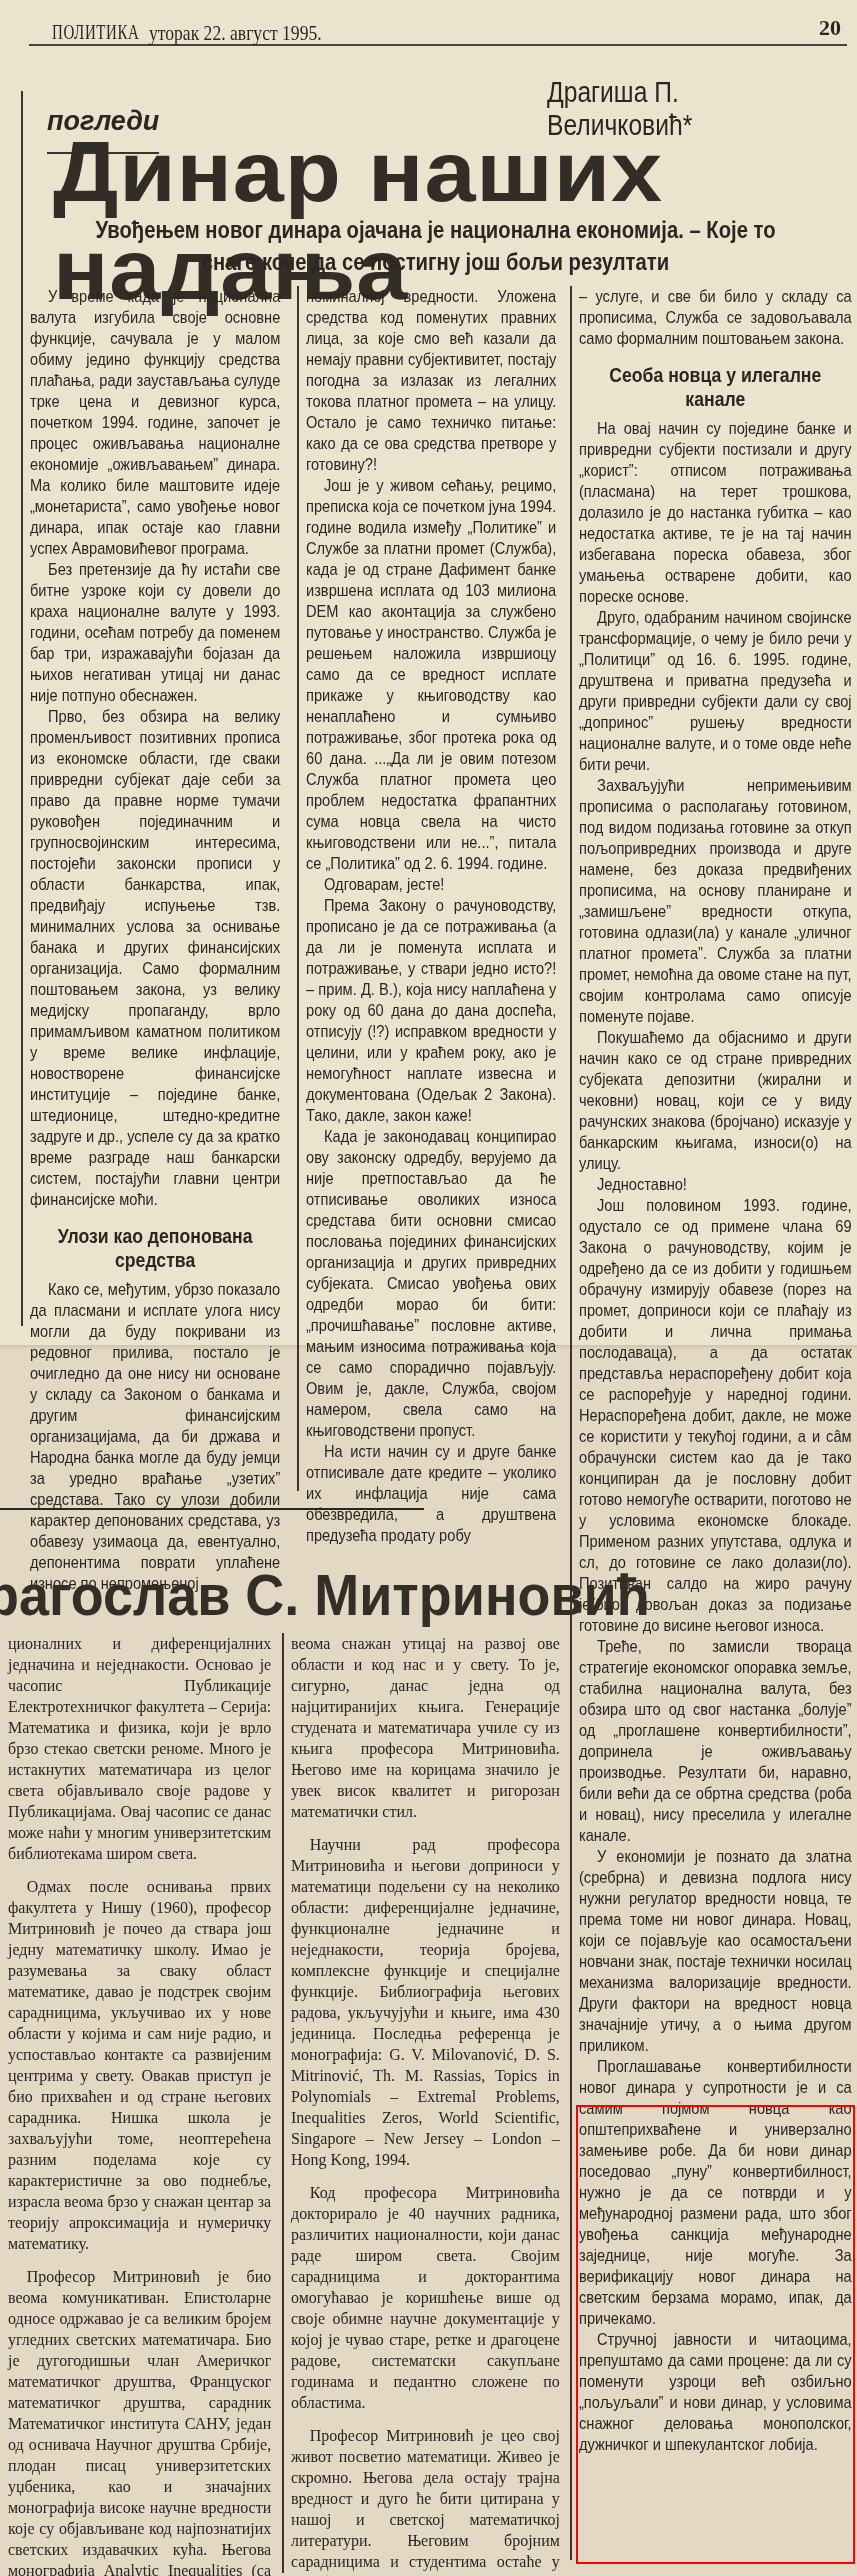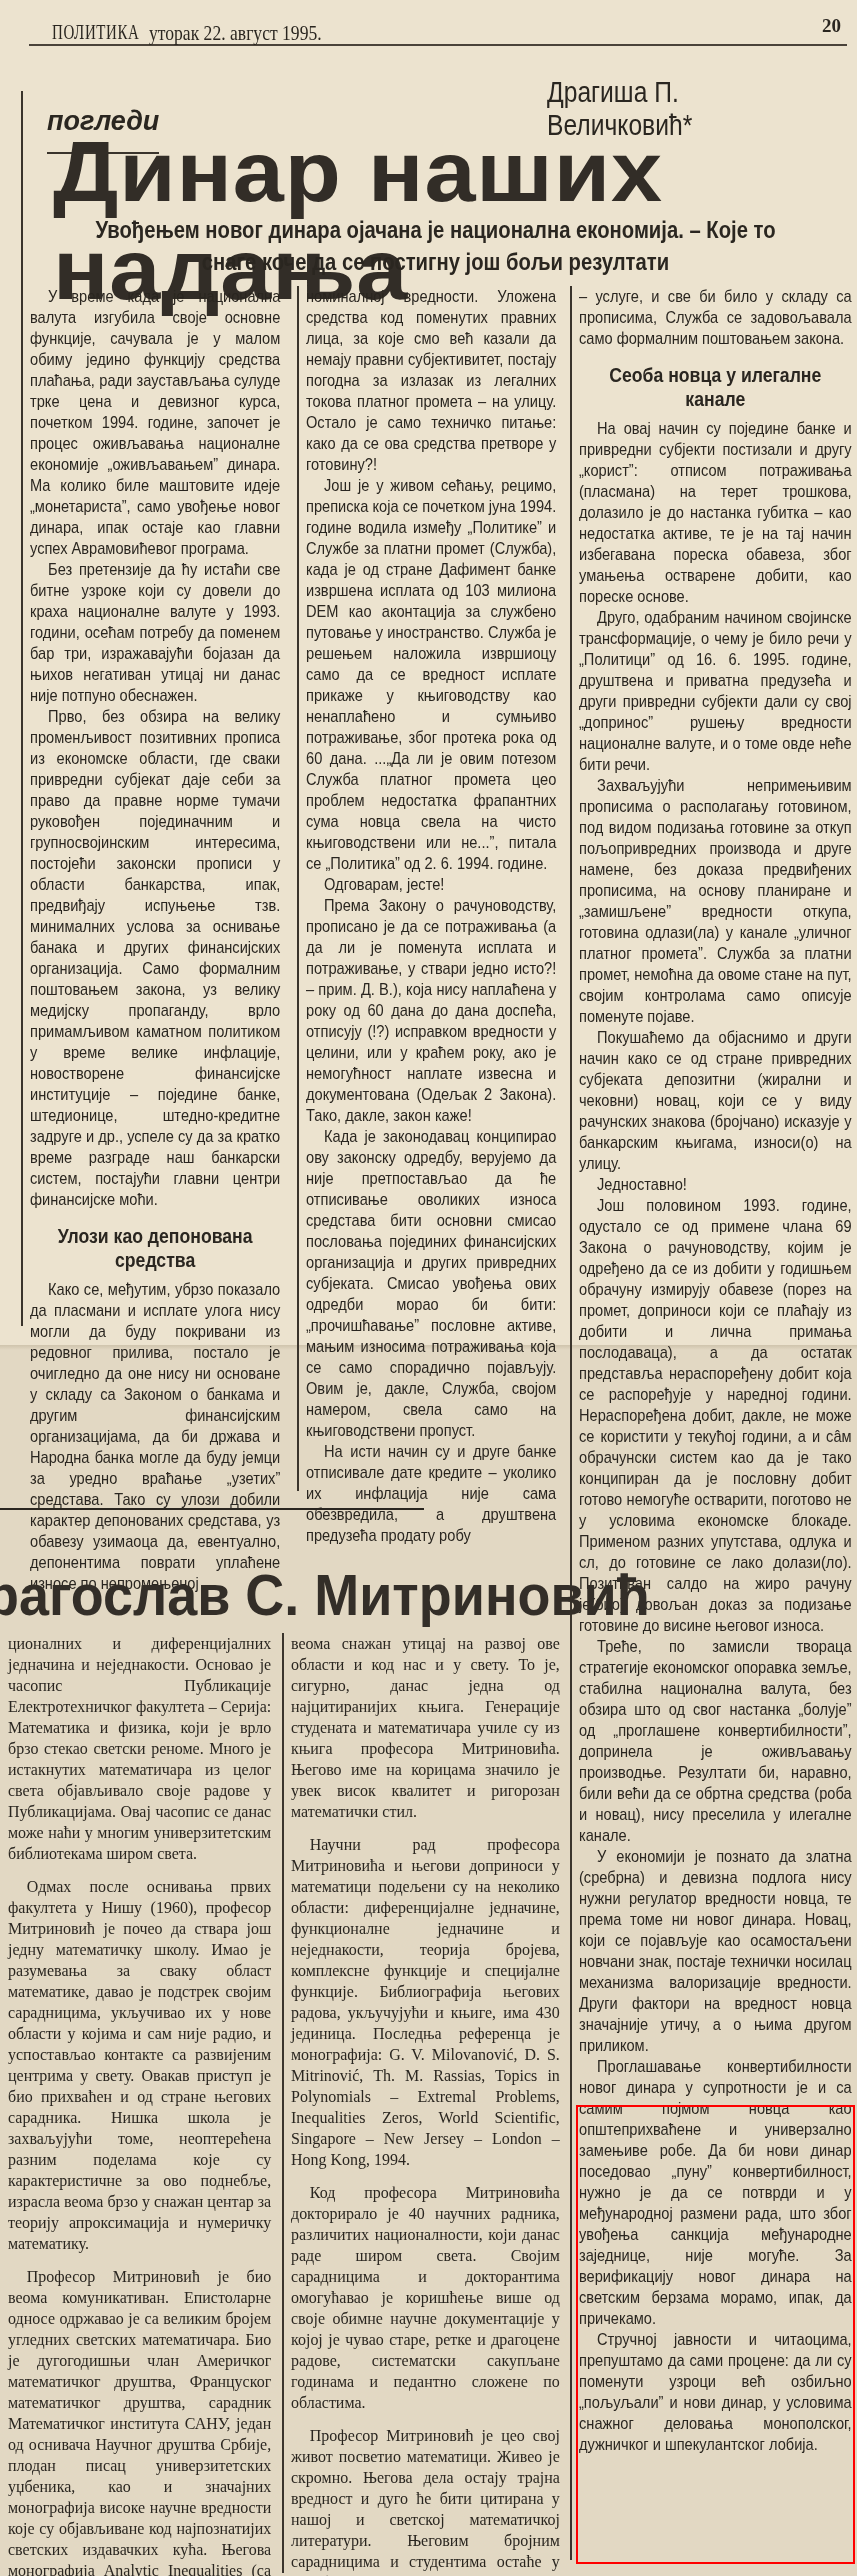--- a/index.html
+++ b/index.html
@@ -20,21 +20,21 @@
   .masthead .paper-name {
     position: absolute; left: 23px; top: 7.6px; font-family: "Liberation Serif", serif;
     font-size: 20px; letter-spacing: 0.8px; transform: scaleX(0.75); transform-origin: left;
   }
   .masthead .date {
     position: absolute; left: 120px; top: 6px; font-family: "Liberation Serif", serif;
     font-size: 22px; transform: scaleX(0.8); transform-origin: left;
   }
   .masthead .page-num {
     position: absolute; right: 6px; top: 1.5px; font-family: "Liberation Serif", serif;
-    font-size: 19px; font-weight: bold;
+    font-size: 22px; font-weight: bold;
   }
   .left-rule { position: absolute; left: 21px; top: 91px; width: 1.5px; height: 1235px; background: #3a342c; }
   .rubric {
     position: absolute; left: 47px; top: 106px; font-size: 27px; font-weight: bold; font-style: italic;
     padding-bottom: 15px; border-bottom: 2.3px solid #3a342c;
   }
   .author {
     position: absolute; left: 547px; top: 76px; font-size: 29px; transform: scaleX(0.85); transform-origin: left;
   }
   .headline {

